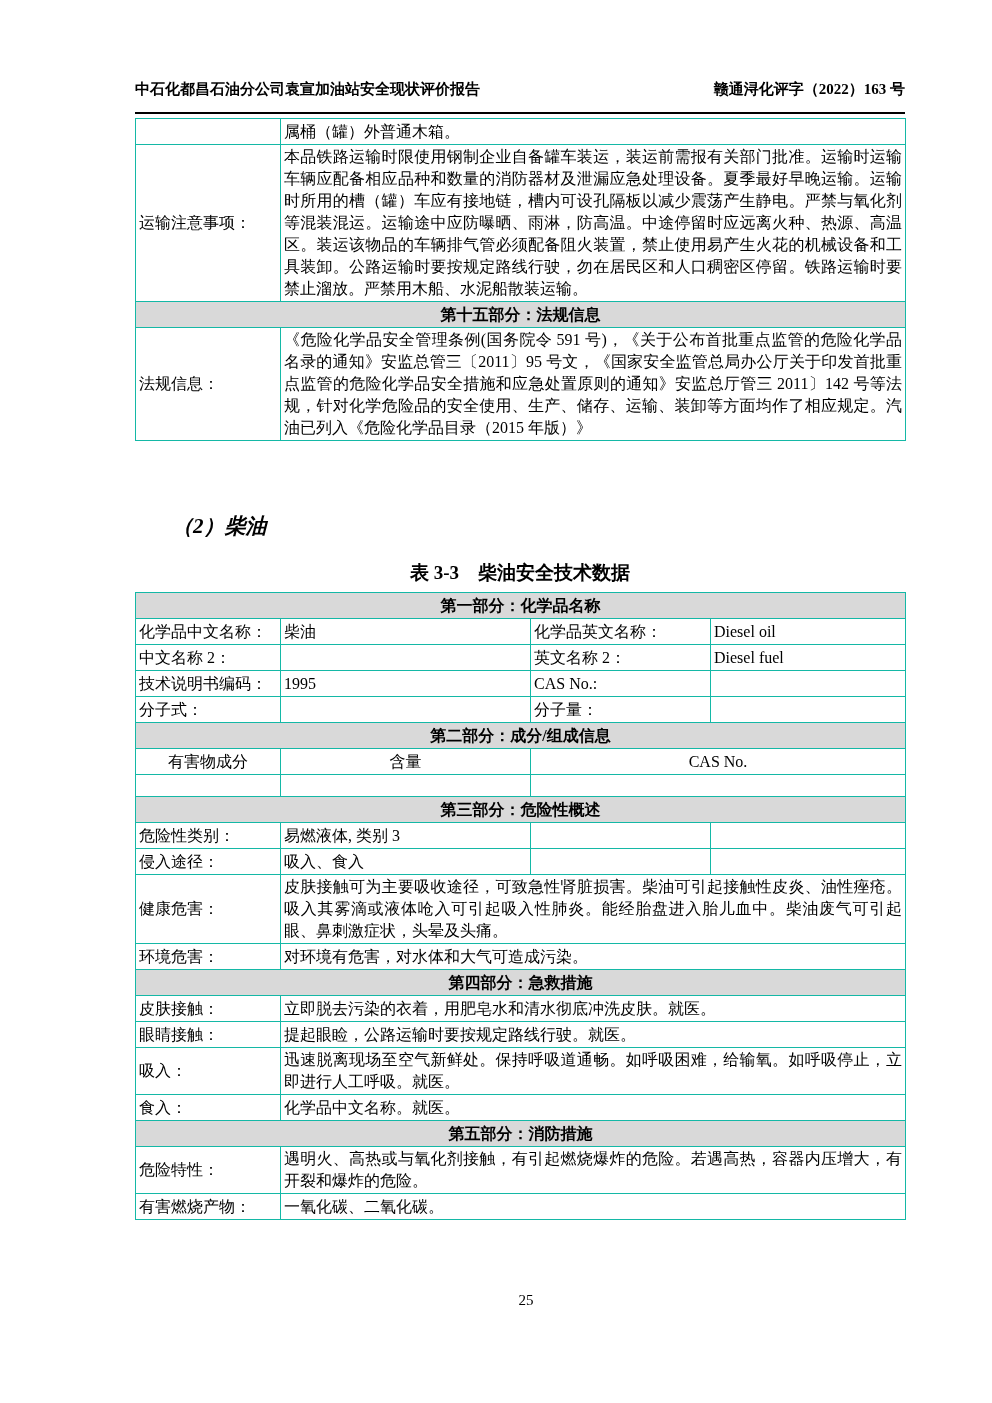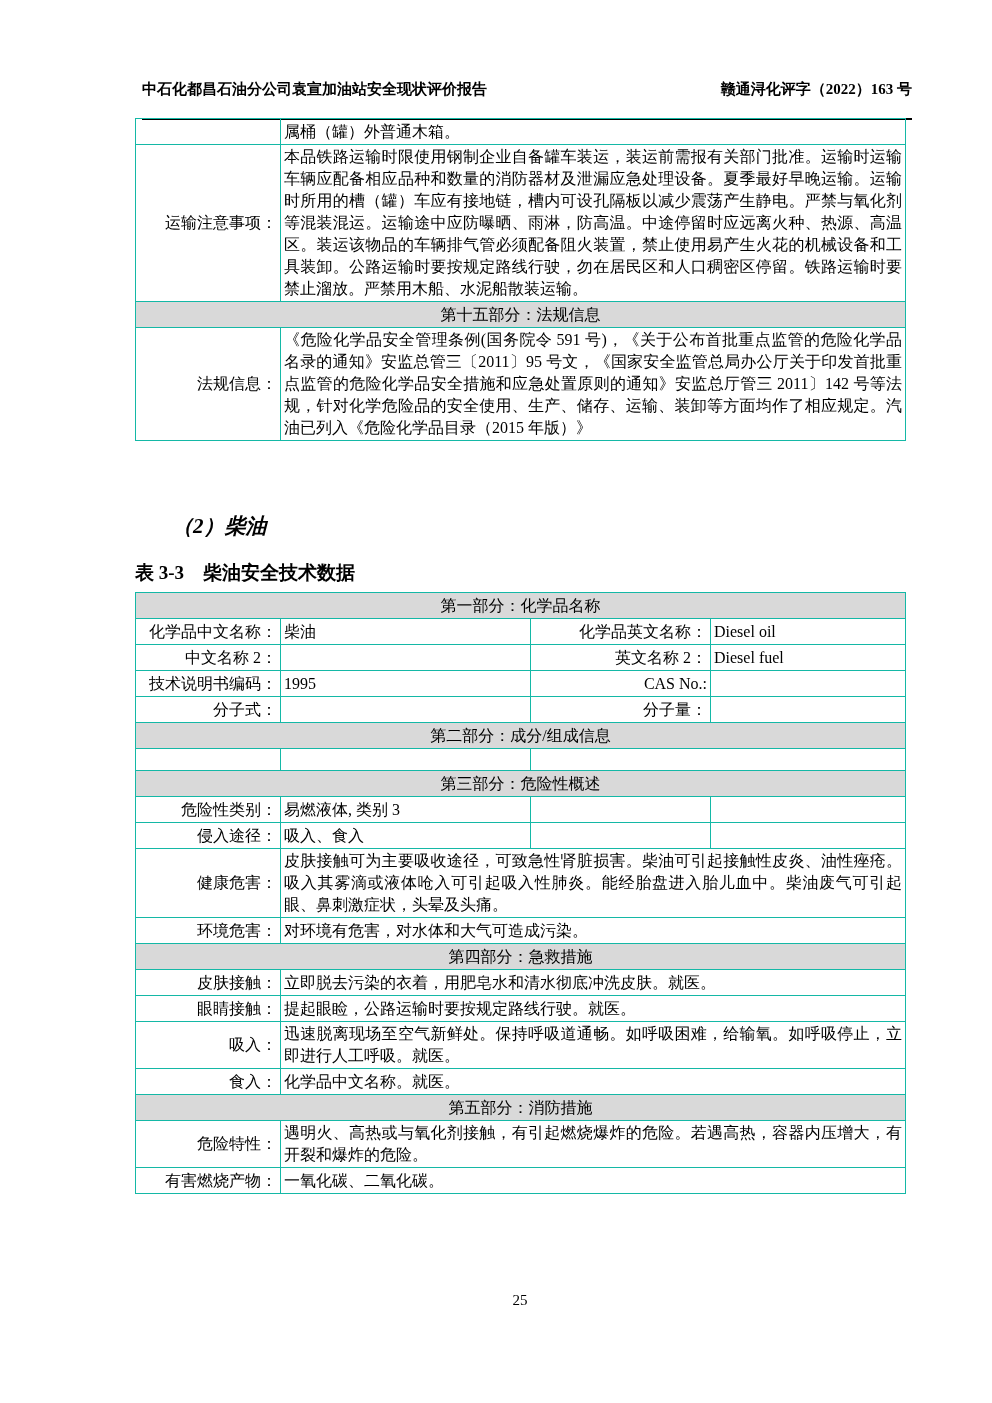--- a/index.html
+++ b/index.html
@@ -6,50 +6,50 @@
   html,body { margin:0; padding:0; background:#888; }
   .page {
     position:relative; width:992px; height:1403px; margin:0 auto;
     background:#fff; color:#000;
     font-family:"Liberation Serif","DejaVu Serif",serif;
   }
   .hdr {
     position:absolute; top:80px; left:135px; width:770px;
     display:flex; justify-content:space-between; align-items:flex-end;
     font-size:15px; font-weight:bold;
-    border-bottom:2px solid #000; padding-bottom:19px;margin-left:7px;
+    border-bottom:2px solid #000; padding-bottom:13px;
   }
   .tbl {
     position:absolute; left:135px; width:770px;
     border-collapse:collapse; table-layout:fixed;
   }
   .t1 { top:118px; }
   .t2 { top:592px; }
   .tbl td {
     border:1px solid #14b8a6;
     font-size:16px; line-height:22px;
     padding:1px 3px; height:26px;
     vertical-align:middle;
     overflow:hidden;
   }
-  .lbl { text-align:right; padding-right:2px; white-space:nowrap; }
-  .sec { background:#d9d9d9; font-weight:normal; text-align:center; }
+  .lbl { padding-right:2px; white-space:nowrap; }
+  .sec { background:#d9d9d9; font-weight:bold; text-align:center; }
   .ctr { text-align:center; }
   .jst { text-align:justify; word-break:break-all; }
   .empty-row td { height:22px; }
   .h2 {
     position:absolute; top:512px; left:172px;
     font-size:21px; font-weight:bold;font-style:italic;
   }
   .ttitle {
     position:absolute; top:560px; left:135px; width:770px;
-    font-size:19px; font-weight:bold;
+    text-align:center; font-size:19px; font-weight:bold;
   }
   .pageno {
-    position:absolute; top:1292px; left:135px; width:770px;
+    position:absolute; top:1292px; left:141px; width:770px;
     text-align:center; font-size:15px;
   }
 </style>
 </head>
 <body>
 
 <div class="page">
 
   <div class="hdr">
     <span>中石化都昌石油分公司袁宣加油站安全现状评价报告</span>
@@ -117,20 +117,25 @@
     <tr>
       <td class="lbl">分子式：</td>
       <td></td>
       <td class="lbl">分子量：</td>
       <td></td>
     </tr>
 
     <tr>
       <td class="sec" colspan="4">第二部分：成分/组成信息</td>
     </tr>
+    <tr>
+      <td class="ctr">有害物成分</td>
+      <td class="ctr">含量</td>
+      <td class="ctr" colspan="2">CAS No.</td>
+    </tr>
     <tr class="empty-row">
       <td></td>
       <td></td>
       <td colspan="2"></td>
     </tr>
 
     <tr>
       <td class="sec" colspan="4">第三部分：危险性概述</td>
     </tr>
     <tr>

